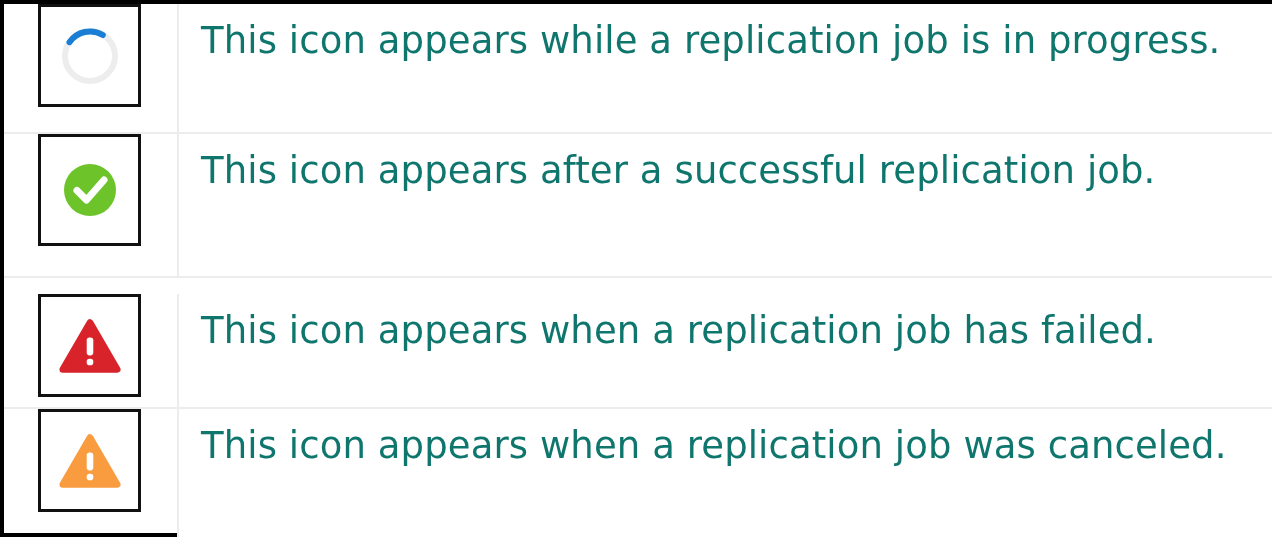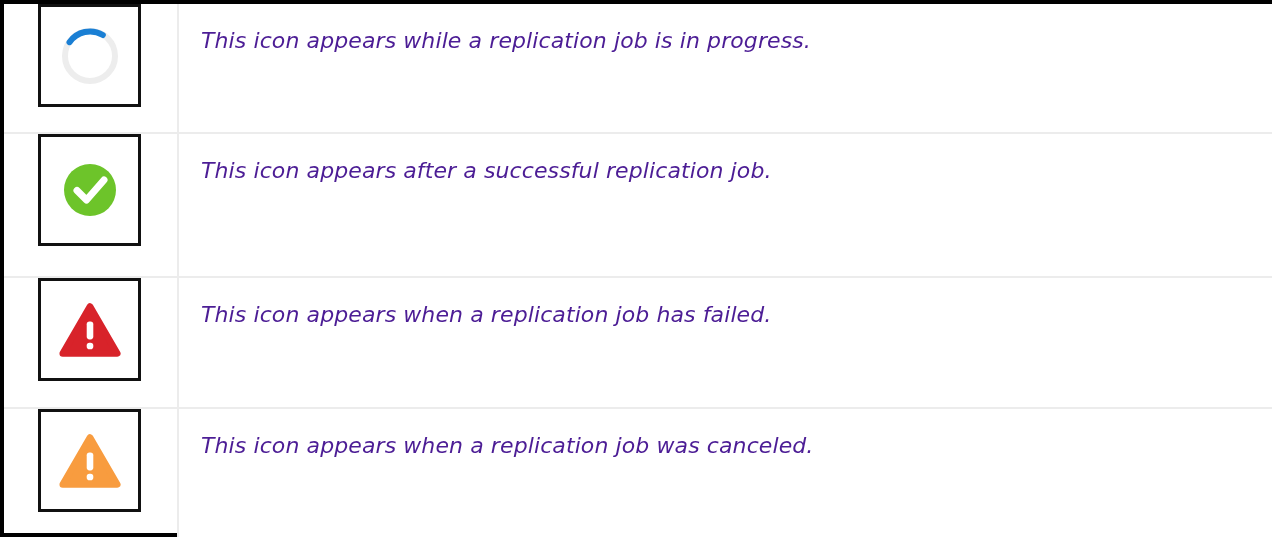--- a/index.html
+++ b/index.html
@@ -77,27 +77,26 @@
     background: #ececec;
   }
 
   .cell-text {
     flex: 1 1 auto;
     padding-left: 22px;
     padding-top: 18px;
     box-sizing: border-box;
   }
   .cell-text .desc {
-    font-size: 22px;
+    font-size: 37px;
     line-height: 38px;
-    color: #4c1d95;
+    color: #0f766e;
     font-family: "DejaVu Sans", sans-serif;
     letter-spacing: 0.1px;
     white-space: nowrap;
-    font-style: italic;
   }
 
   
   .icon-box {
     width: 103px;
     height: 103px;
     border: 3px solid #111111;
     background: #ffffff;
     display: flex;
     align-items: center;
@@ -146,21 +145,21 @@
           <path d="M 20 33.5 L 29.5 43 L 47 23" fill="none" stroke="#ffffff" stroke-width="7" stroke-linecap="round" stroke-linejoin="round"></path>
         </svg>
       </div>
     </div>
     <div class="cell-text">
       <div class="desc">This icon appears after a successful replication job.</div>
     </div>
   </div>
   <div class="row-sep" style="top:276px;"></div>
 
-  <div class="row" style="top:278px; height:129px;">
+  <div class="row" style="top:294px; height:129px;">
     <div class="cell-divider" style="height:129px;"></div>
     <div class="cell-icon">
       <div class="icon-box">
         <svg class="icon-glyph sm" viewBox="0 0 66 62">
           <path d="M 33 6 L 62 56 L 4 56 Z" fill="#d8232a" stroke="#d8232a" stroke-width="7" stroke-linejoin="round"></path>
           <rect x="29.5" y="22" width="7" height="19" rx="3" fill="#ffffff"></rect>
           <rect x="29.5" y="44.5" width="7" height="7" rx="3" fill="#ffffff"></rect>
         </svg>
       </div>
     </div>

